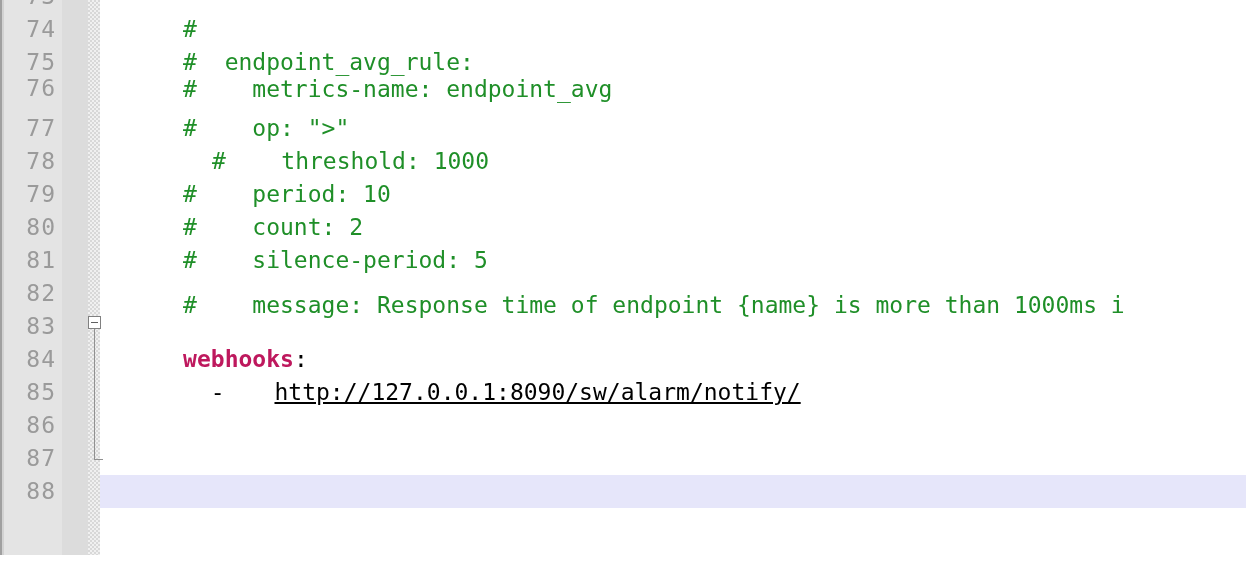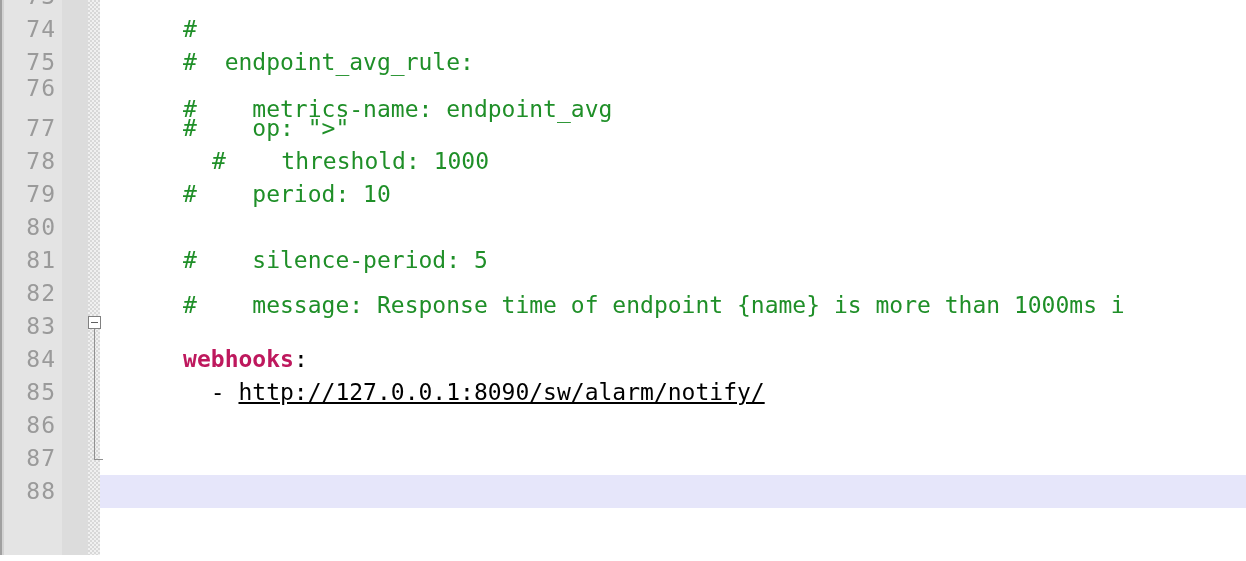--- a/index.html
+++ b/index.html
@@ -101,21 +101,21 @@
     line-height: 33px;
     font-family: "DejaVu Sans Mono", "Liberation Mono", monospace;
     font-size: 23px;
     white-space: pre;
     color: #000000;
   }
 
   .tok-comment { color: #1f8f28; }
   .tok-key     { color: #be185d; font-weight: bold; }
   .tok-punct   { color: #000000; }
-  .tok-url     { color: #000000; text-decoration: underline; }
+  .tok-url     { color: #000000; text-decoration: underline; margin-left: 36px; }
   .tok-plain   { color: #000000; }
 
   
   .active-line {
     position: absolute;
     left: 100px;
     width: 1146px;
     height: 33px;
     background: #e6e6fa;
   }
@@ -189,36 +189,39 @@
   <div class="code">
 
     <div class="cline" style="top:-20px;">
       <span class="tok-comment">#</span>
     </div>
 
     <div class="cline" style="top:13px;">
       <span class="tok-comment">#  endpoint_avg_rule:</span>
     </div>
 
-    <div class="cline" style="top:60px;">
+    <div class="cline" style="top:40px;">
       <span class="tok-comment">#    metrics-name: endpoint_avg</span>
     </div>
 
     <div class="cline" style="top:79px;">
       <span class="tok-comment">#    op: "&gt;"</span>
     </div>
 
     <div class="cline" style="top:112px;padding-left:29px;">
       <span class="tok-comment">#    threshold: 1000</span>
     </div>
 
     <div class="cline" style="top:145px;">
       <span class="tok-comment">#    period: 10</span>
     </div>
 
+    <div class="cline" style="top:178px;">
+      <span class="tok-comment">#    count: 2</span>
+    </div>
 
     <div class="cline" style="top:211px;">
       <span class="tok-comment">#    silence-period: 5</span>
     </div>
 
     <div class="cline" style="top:256px;">
       <span class="tok-comment">#    message: Response time of endpoint {name} is more than 1000ms i</span>
     </div>
 
     <div class="cline" style="top:277px;"></div>

